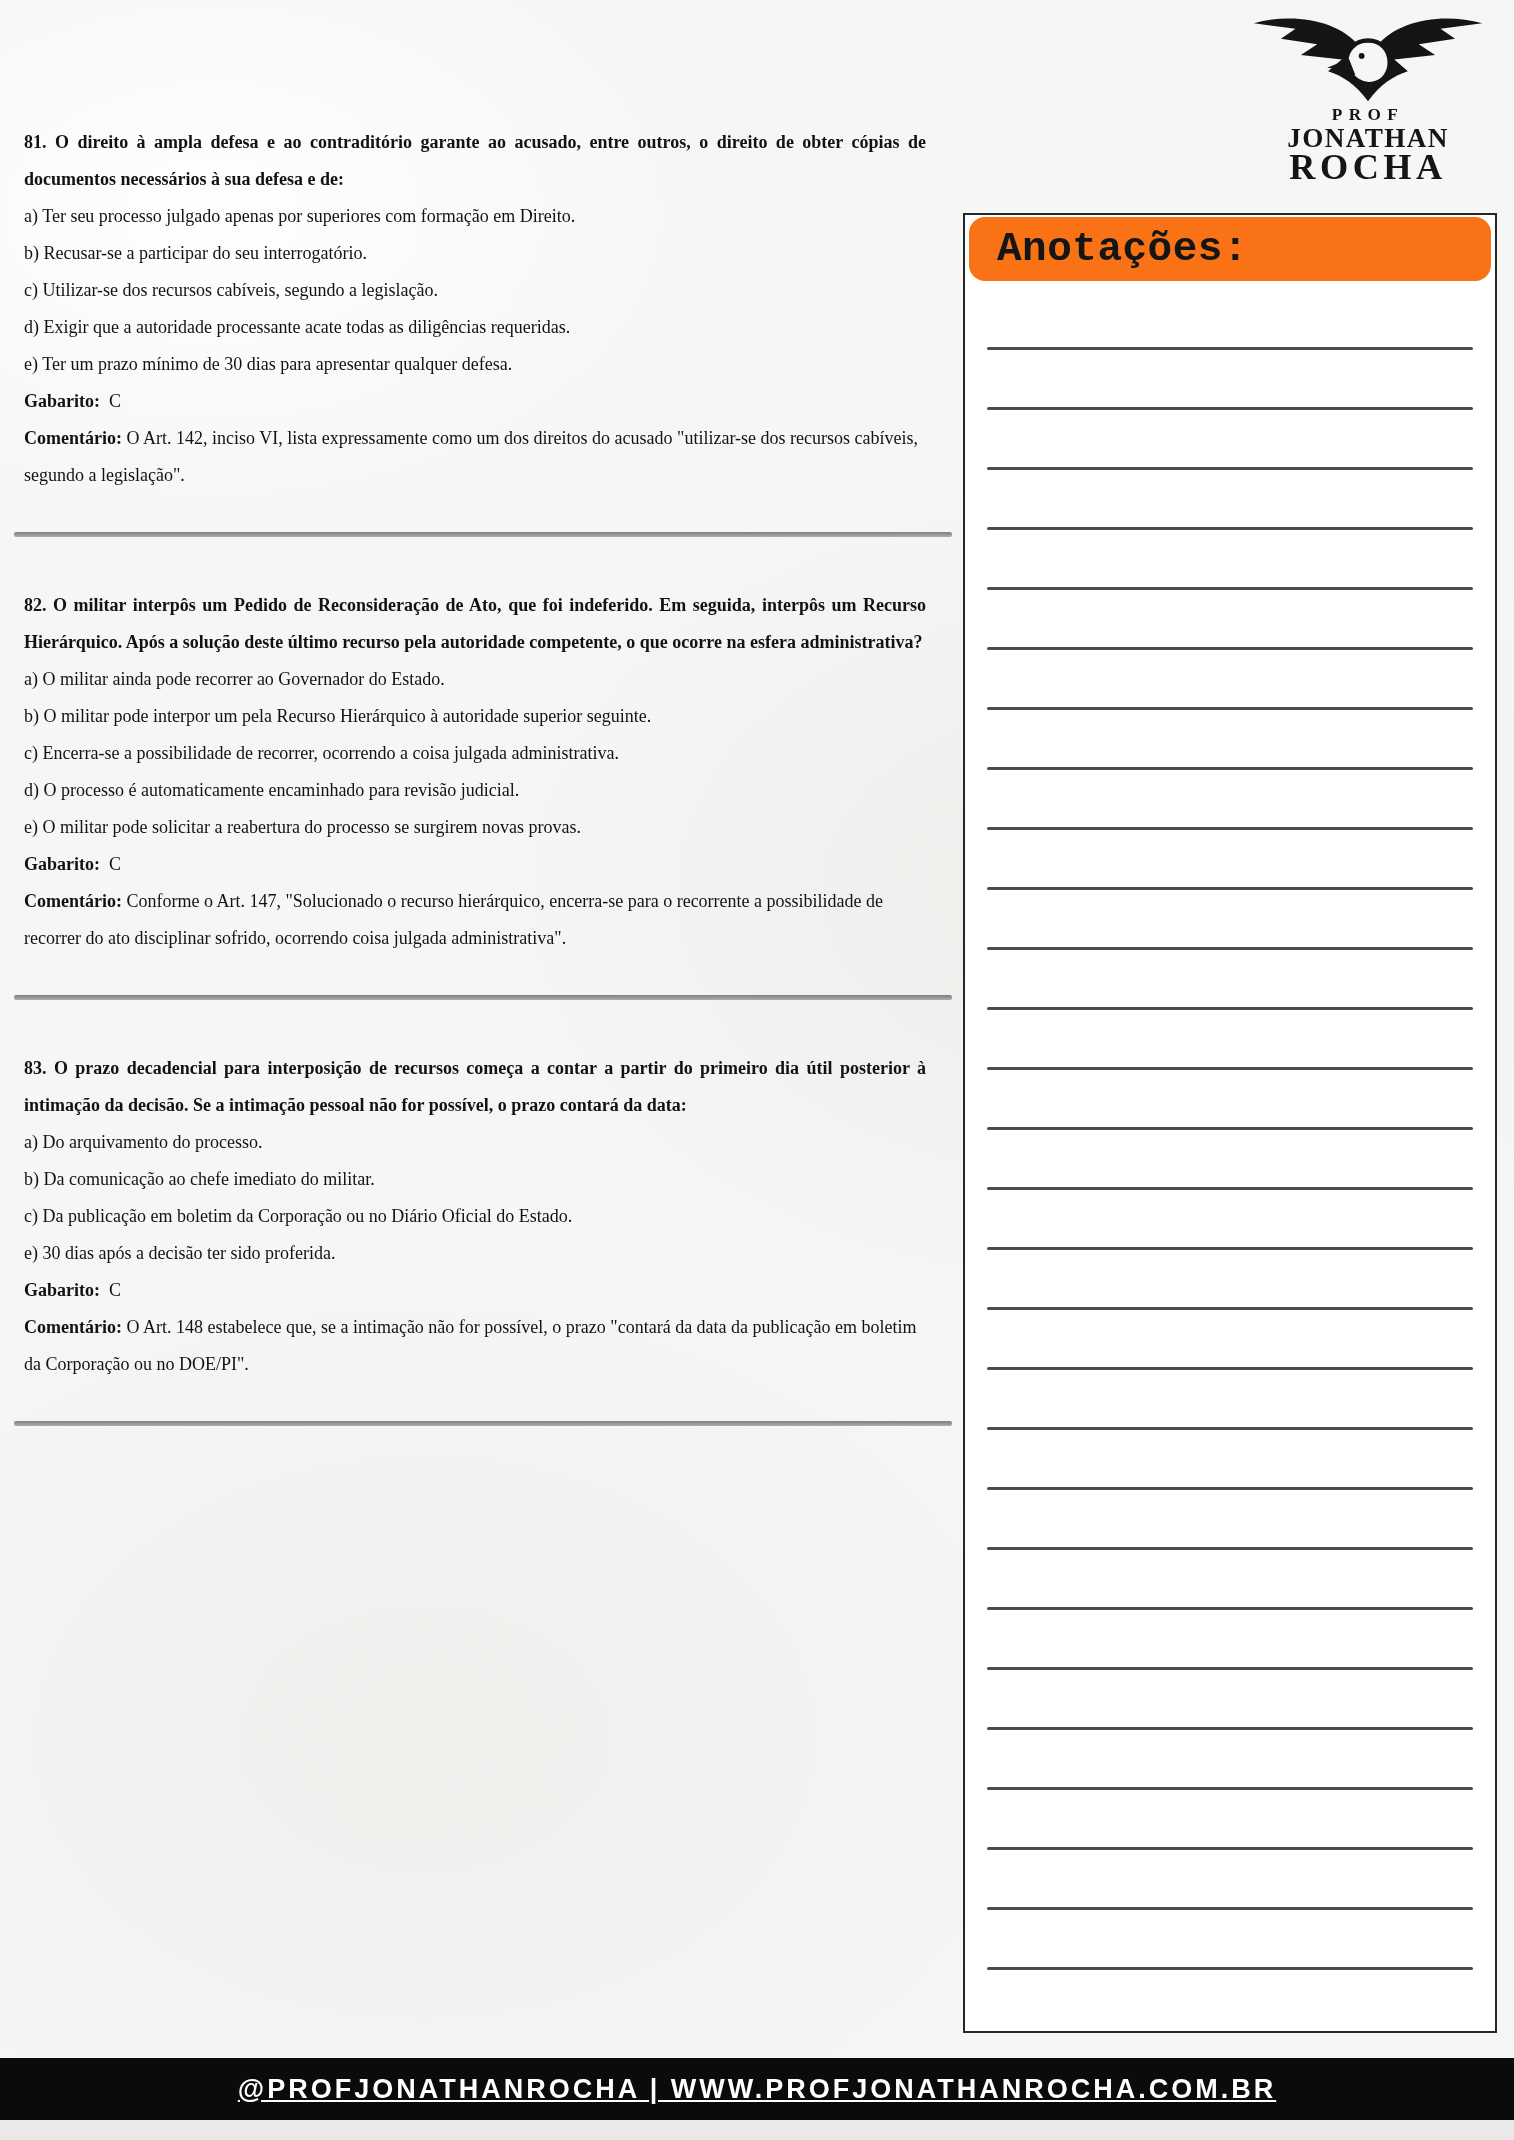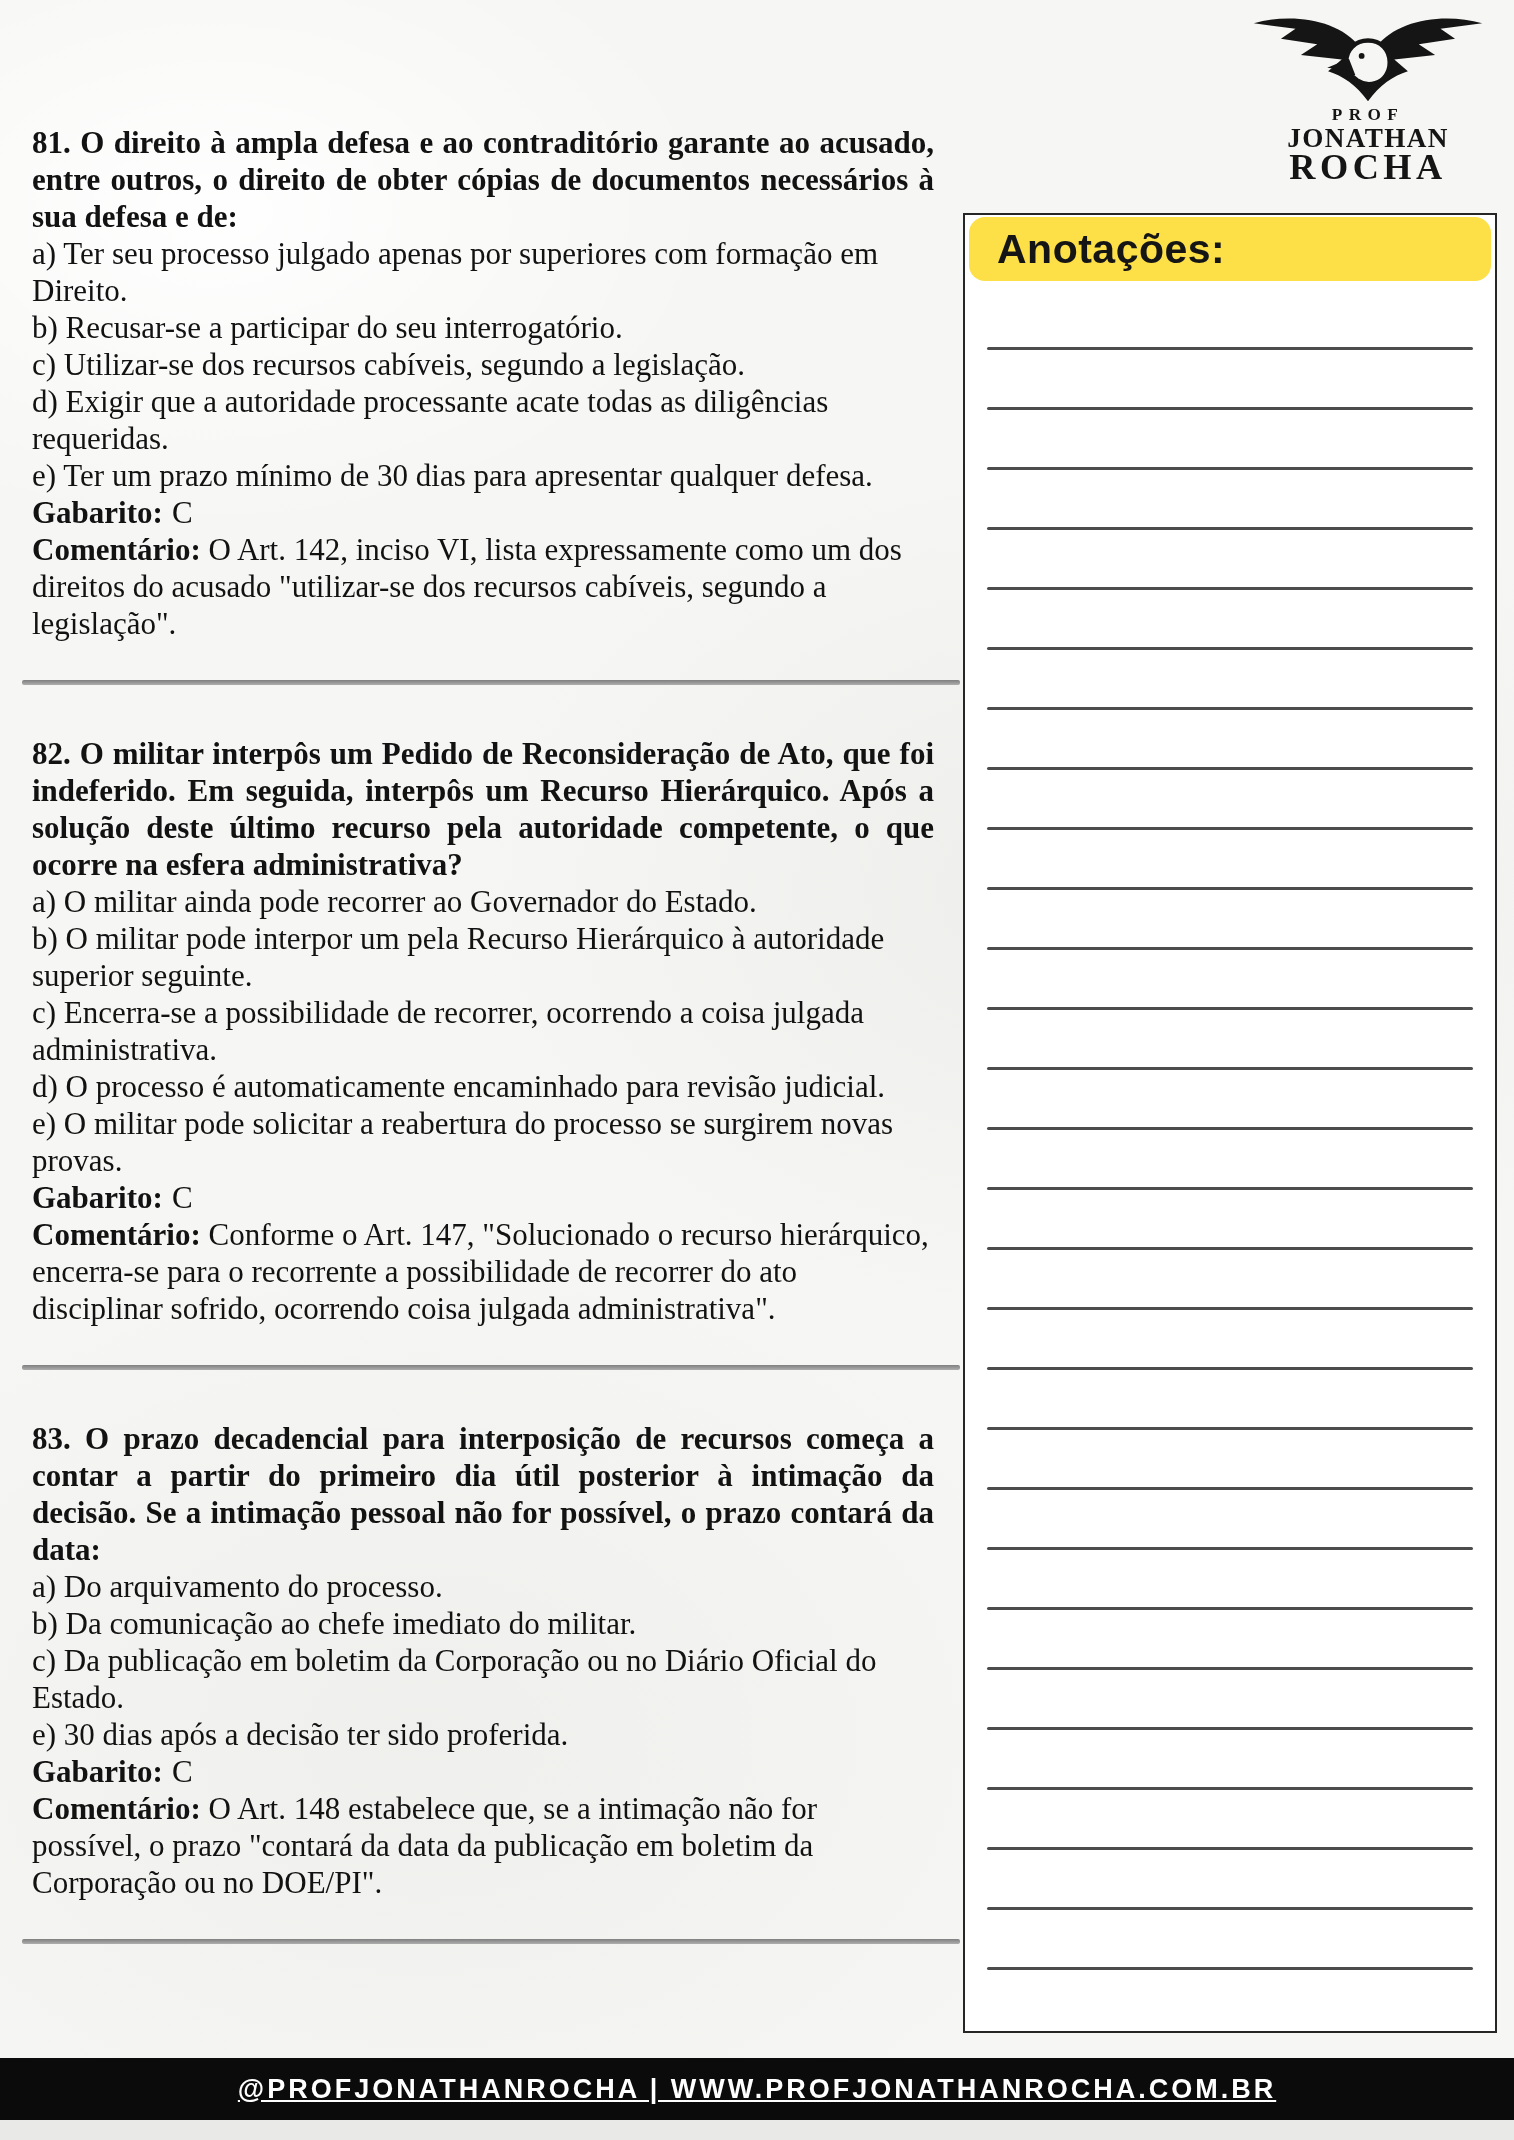--- a/index.html
+++ b/index.html
@@ -12,22 +12,22 @@
     position:relative;width:1514px;height:2120px;overflow:hidden;
     background:
       radial-gradient(ellipse 820px 520px at 14% 10%, rgba(255,255,255,.95), rgba(255,255,255,0) 62%),
       radial-gradient(ellipse 900px 620px at 72% 42%, rgba(223,223,220,.38), rgba(255,255,255,0) 70%),
       radial-gradient(ellipse 1000px 720px at 28% 82%, rgba(226,226,223,.34), rgba(255,255,255,0) 70%),
       #f6f6f4;
   }
 
   
   .content{
-    position:absolute;left:32px;top:124px;width:902px;
-    font-size:31px;line-height:37px;color:#121212;
+    position:absolute;left:24px;top:124px;width:902px;
+    font-size:18px;line-height:37px;color:#121212;
   }
   .content p{margin:0;}
   .q-heading{font-weight:700;text-align:justify;}
   .q-answer{margin-top:26px;}
   .q-answer b,.q-comment b{font-weight:700;}
   .answer-value{margin-left:9px;}
   .section-divider{
     height:5px;width:938px;margin:38px 0 50px -10px;border:0;
     background:linear-gradient(to bottom,#7f7f7f,#aeaeae);
     border-radius:2px;
@@ -123,21 +123,21 @@
           <p class="q-option">c) Da publicação em boletim da Corporação ou no Diário Oficial do Estado.</p>
           <p class="q-option">e) 30 dias após a decisão ter sido proferida.</p>
         </div>
       <p class="q-answer"><b class="answer-label">Gabarito:</b><span class="answer-value">C</span></p>
       <p class="q-comment"><b class="comment-label">Comentário:</b> <span class="comment-text">O Art. 148 estabelece que, se a intimação não for possível, o prazo "contará da data da publicação em boletim da Corporação ou no DOE/PI".</span></p>
       <hr class="section-divider">
     </section>
   </main>
 
   <aside class="notes">
-    <div class="notes-header" style="background: #fde047;">
+    <div class="notes-header" style="background: #f97316; font-family: Liberation Mono, monospace;">
       <span>Anotações:</span>
     </div>
     <div class="notes-lines">
         <div class="note-line"></div>
         <div class="note-line"></div>
         <div class="note-line"></div>
         <div class="note-line"></div>
         <div class="note-line"></div>
         <div class="note-line"></div>
         <div class="note-line"></div>

